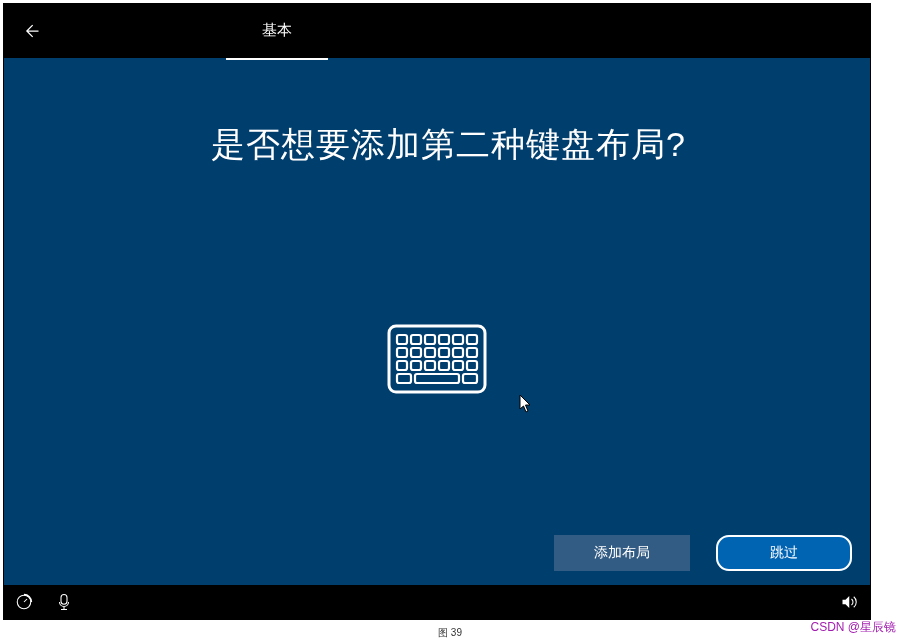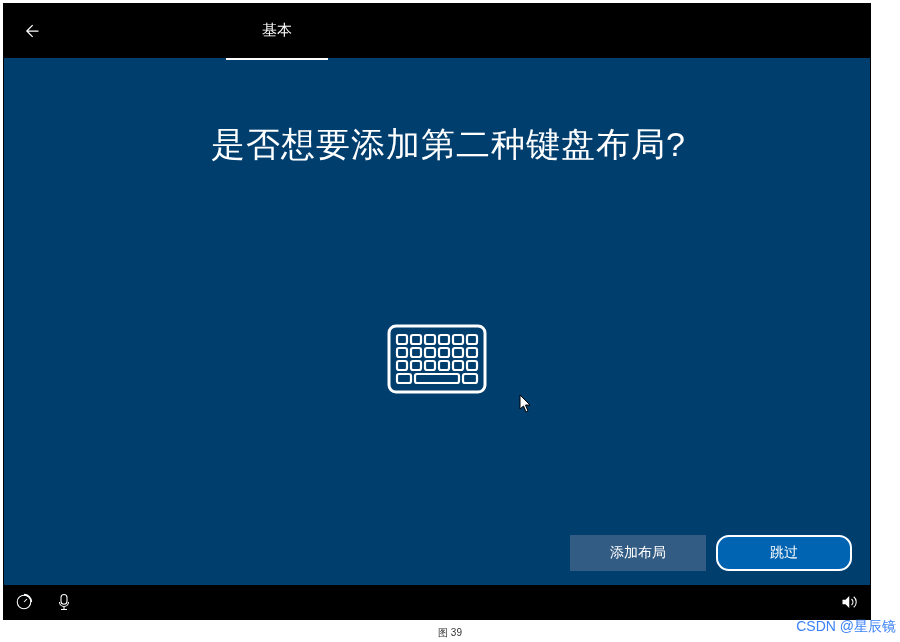--- a/index.html
+++ b/index.html
@@ -8,29 +8,29 @@
     .topbar { position: absolute; top: 0; left: 0; right: 0; height: 54px; background: #000; display: flex; align-items: center; }
     .back-btn { width: 54px; height: 54px; display: flex; align-items: center; justify-content: center; cursor: pointer; }
     .back-arrow { width: 20px; height: 20px; stroke: #fff; fill: none; stroke-width: 1.5; }
     .tabs { display: flex; height: 58px; margin-left: 168px; }
     .tab { display: flex; align-items: center; justify-content: center; padding: 0 36px; color: #fff; font-size: 15px; font-weight: 300; cursor: pointer; border-bottom: 2px solid transparent; }
     .tab.active { border-bottom: 2px solid #fff; }
     .content { position: absolute; top: 54px; left: 0; right: 0; bottom: 82px; display: flex; flex-direction: column; align-items: center; }
     .heading { color: #fff; font-size: 34px; font-weight: 300; margin-top: 64px; letter-spacing: 1px; margin-left: 23px; }
     .kbimg { margin-top: 156px; }
     .kbimg svg { display: block; }
-    .buttons { position: absolute; right: 18px; bottom: 48px; display: flex; gap: 10px; margin-top: 44px; }
+    .buttons { position: absolute; right: 18px; bottom: 48px; display: flex; gap: 26px; margin-top: 44px; }
     .btn { width: 136px; height: 36px; display: flex; align-items: center; justify-content: center; color: #fff; font-size: 14px; background: #335c84; cursor: pointer; }
     .btn.primary { background: #0064b3; outline: 2px solid #fff; outline-offset: -2px; border-radius: 13px; }
     .bottombar { position: absolute; left: 0; right: 0; bottom: 0; height: 34px; background: #000; display: flex; align-items: center; }
     .bicon { width: 40px; height: 34px; display: flex; align-items: center; justify-content: center; cursor: pointer; }
     .bicon svg { stroke: #fff; fill: none; stroke-width: 1.4; }
     .spacer { flex: 1; }
     .cursor { position: absolute; left: 515px; top: 390px; pointer-events: none; }
-    .watermark { position: absolute; right: 4px; bottom: 6px; color: #3b82f6; font-size: 14px; font-family: sans-serif; }
+    .watermark { position: absolute; right: 4px; bottom: 6px; color: #a21caf; font-size: 12px; font-family: sans-serif; }
     .caption { position: absolute; left: 50%; transform: translateX(-50%); bottom: 2px; font-size: 10px; color: #333; }
   </style>
 </head>
 <body>
 
 <div class="screen">
 
   <div class="topbar">
     <div class="back-btn">
       <svg class="back-arrow" viewBox="0 0 24 24">

